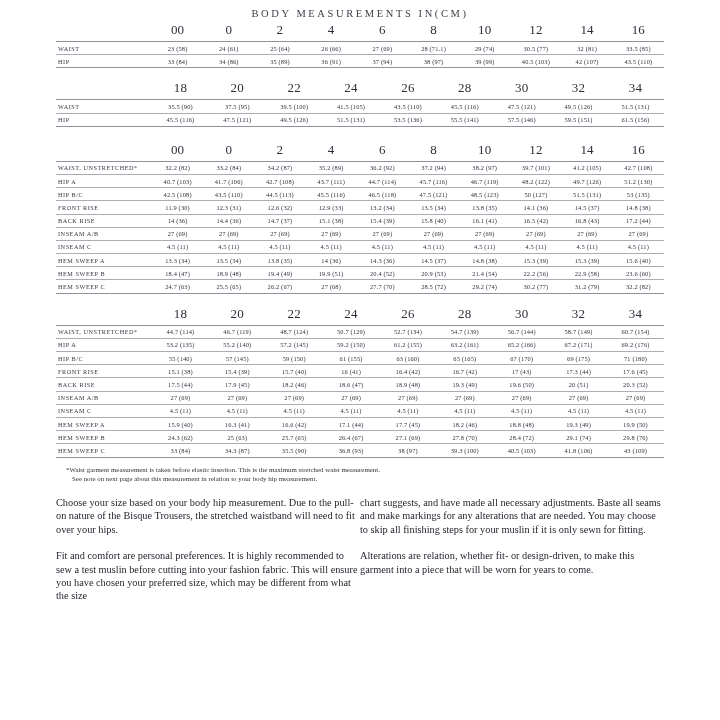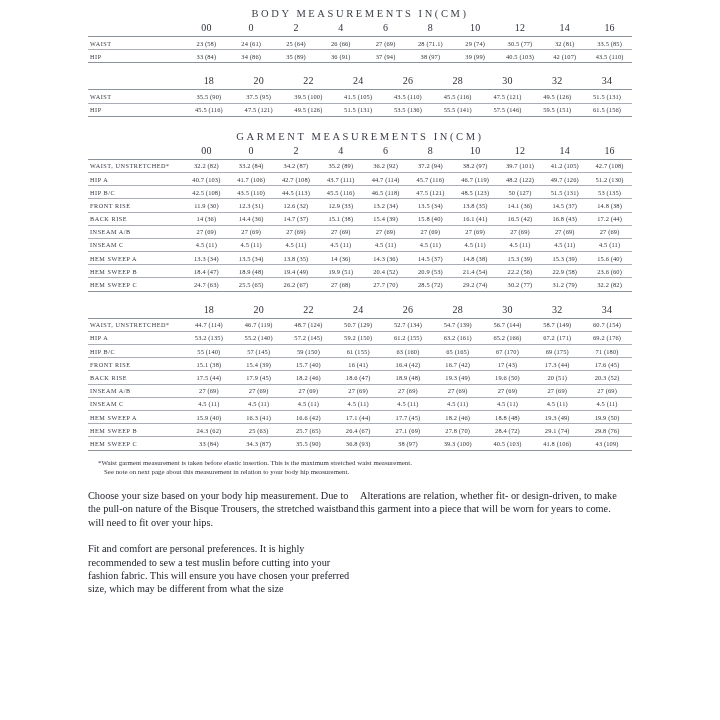--- a/index.html
+++ b/index.html
@@ -12,21 +12,21 @@
     background: #ffffff;
     font-family: "Liberation Serif", "DejaVu Serif", serif;
     color: #2c2f36;
     overflow: hidden;
   }
   .page {
     position: relative;
     width: 720px;
     height: 664px;
     box-sizing: border-box;
-    padding: 0 88px;
+    padding: 0 56px;
   }
 
   
   .section-title {
     text-align: center;
     font-size: 10.5px;
     letter-spacing: 2.6px;
     color: #3a3f47;
     font-weight: 400;
     text-transform: uppercase;
@@ -40,21 +40,21 @@
     border-collapse: collapse;
     width: 100%;
     table-layout: fixed;
     font-size: 6.4px;
     color: #2e333b;
   }
   table.meas col.label-col { width: 96px; }
 
   table.meas thead th {
     font-weight: 400;
-    font-size: 10px;
+    font-size: 13px;
     text-align: center;
     padding: 3px 0 3px 0;
     color: #2b3038;
     border: none;
     letter-spacing: 0.2px;
   }
   table.meas thead th.label-head {
     text-align: left;
   }
   table.meas tbody tr {
@@ -221,21 +221,20 @@
           <td>55.5 (141)</td>
           <td>57.5 (146)</td>
           <td>59.5 (151)</td>
           <td>61.5 (156)</td>
         </tr>
       </tbody>
   </table>
 
   <div class="table-gap-md"></div>
 
-  <h2 class="section-title" id="garment-meas-title">GARMENT MEASUREMENTS IN(CM)</h2>
 
   <table class="meas">
     <colgroup>
         <col class="label-col">
         <col span="10">
       </colgroup>
     <thead>
       <tr>
         <th class="label-head"></th>
         <th>00</th>
@@ -534,17 +533,18 @@
     <span class="fn-line2">See note on next page about this measurement in relation to your body hip measurement.</span>
   </p>
 
 
   <div class="columns">
     <div class="col">
       <p>Choose your size based on your body hip measurement. Due to the pull-on nature of the Bisque Trousers, the stretched waistband will need to fit over your hips.</p>
       <p>Fit and comfort are personal preferences. It is highly recommended to sew a test muslin before cutting into your fashion fabric. This will ensure you have chosen your preferred size, which may be different from what the size</p>
     </div>
     <div class="col">
+      <p>chart suggests, and have made all necessary adjustments. Baste all seams and make markings for any alterations that are needed. You may choose to skip all finishing steps for your muslin if it is only sewn for fitting.</p>
       <p>Alterations are relation, whether fit- or design-driven, to make this garment into a piece that will be worn for years to come.</p>
     </div>
   </div>
 
 </div>
 
 </body></html>

